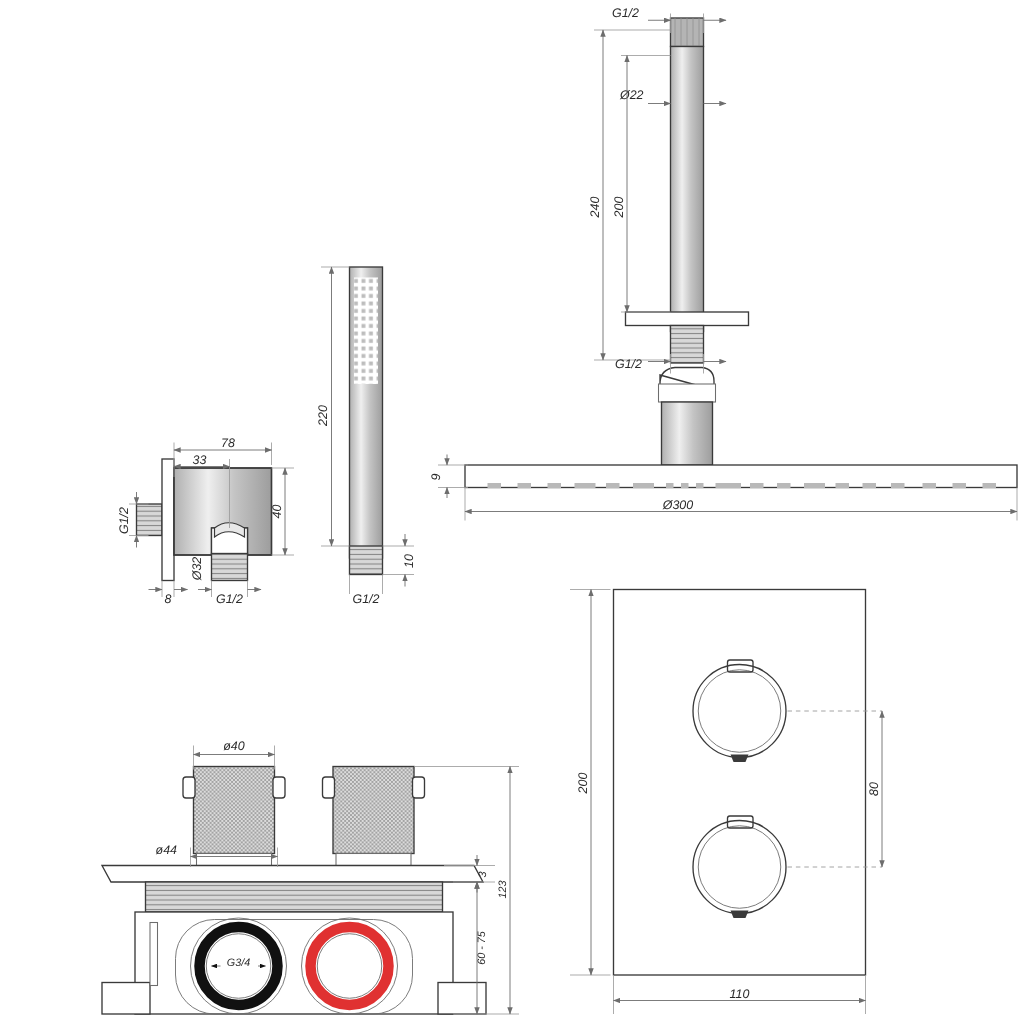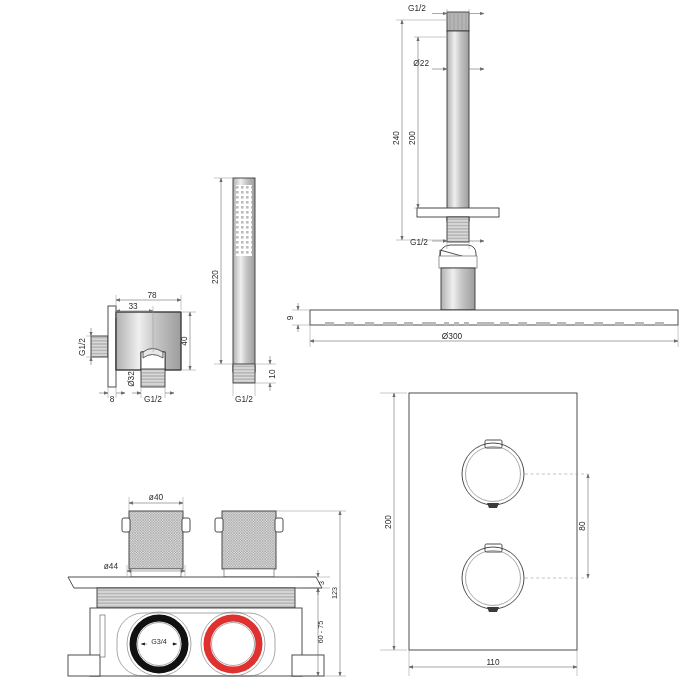--- a/index.html
+++ b/index.html
@@ -3,21 +3,21 @@
 <meta charset="utf-8">
 <title>Shower Set Technical Drawing</title>
 <style>
   html,body{margin:0;padding:0;background:#ffffff;}
   body{
     width:685px;height:685px;
     font-family:"Liberation Sans","DejaVu Sans",sans-serif;
     overflow:hidden;
     position:relative;
   }
-  #sheet{position:absolute;left:0;top:0;width:685px;height:685px;}
+  #sheet{position:absolute;left:0;top:0;width:685px;height:685px;font-style:italic;}
   svg{display:block;}
   .ln{stroke:#3a3a3a;stroke-width:0.9;fill:none;}
   .ln-thin{stroke:#6d6d6d;stroke-width:0.6;fill:none;}
   .dim{stroke:#6d6d6d;stroke-width:0.6;fill:none;}
   .ext{stroke:#9a9a9a;stroke-width:0.55;fill:none;}
   .dash{stroke:#9a9a9a;stroke-width:0.6;fill:none;stroke-dasharray:3 2.6;}
   .fillmetd{fill:#b4b4b4;stroke:#3a3a3a;stroke-width:0.9;}
   .fillw{fill:#ffffff;stroke:#3a3a3a;stroke-width:0.9;}
   .fillw-thin{fill:#ffffff;stroke:#6d6d6d;stroke-width:0.7;}
   text{fill:#2b2b2b;font-family:"Liberation Sans","DejaVu Sans",sans-serif;}

